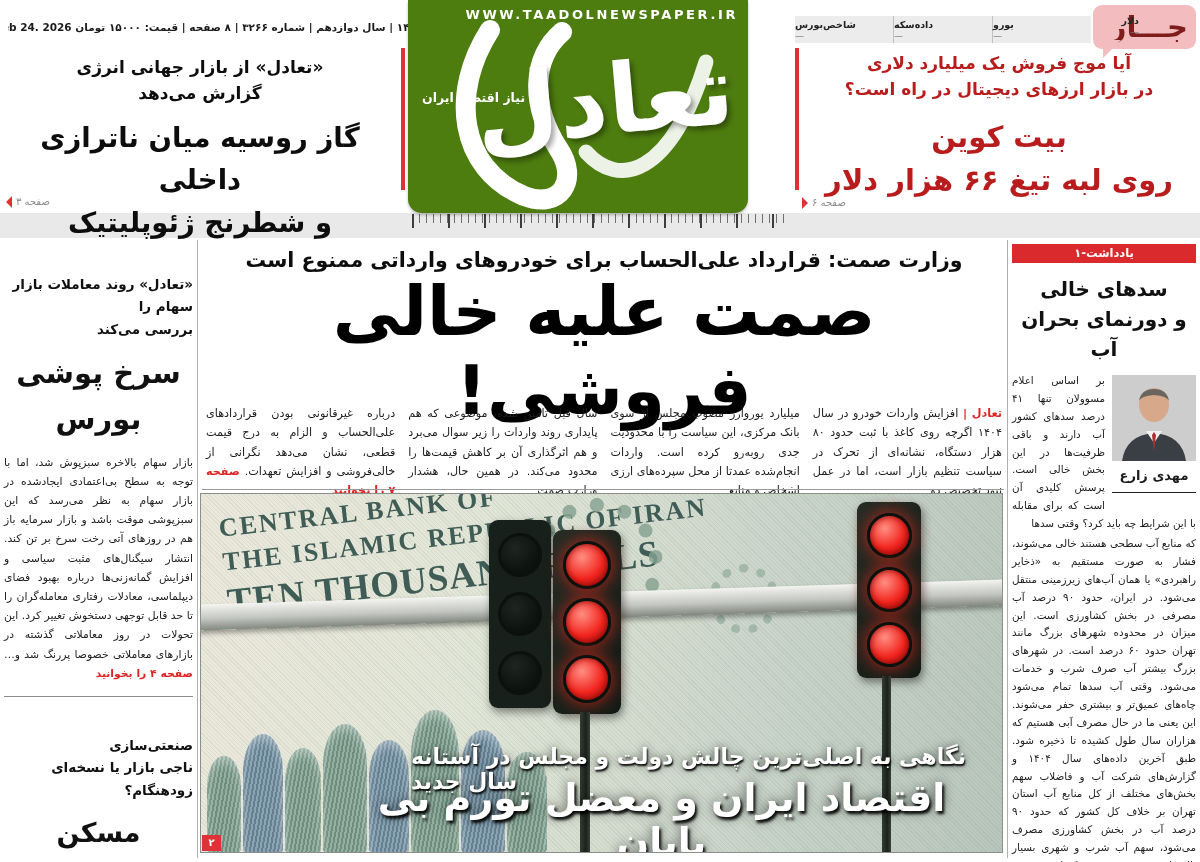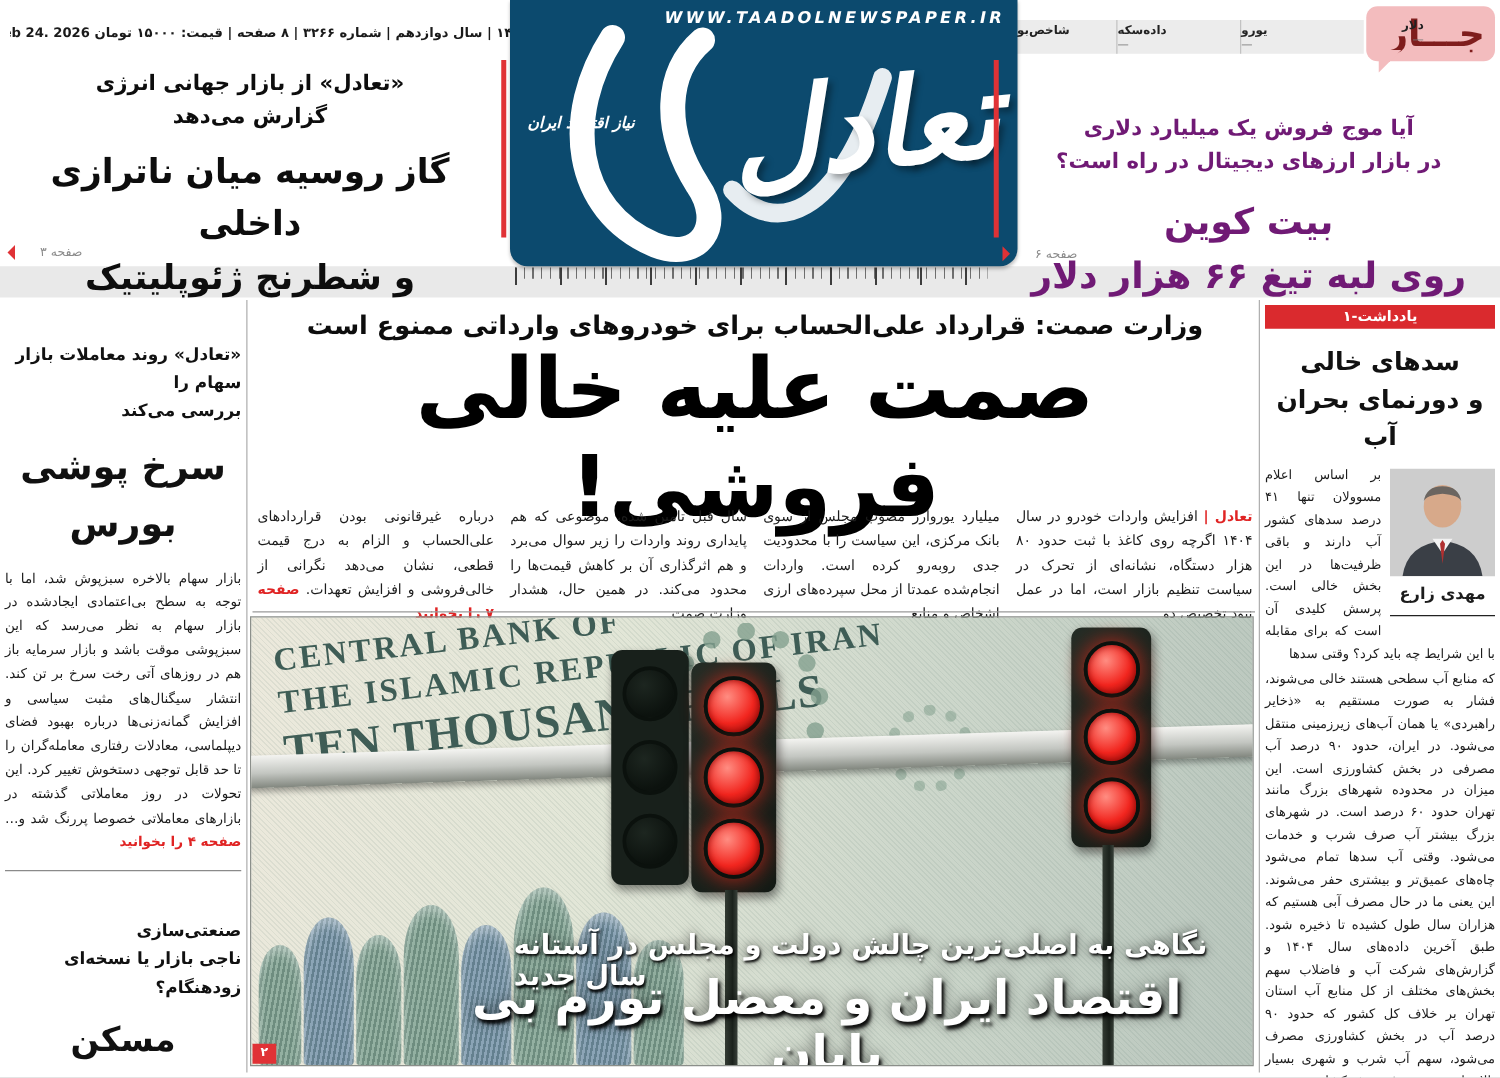--- a/index.html
+++ b/index.html
@@ -22,46 +22,46 @@
 
   .brand-bubble { position:absolute; left:1093px; top:5px; width:103px; height:44px; background:#f3bcbe;
                   border-radius:9px; z-index:3; }
   .brand-bubble::after { content:""; position:absolute; left:10px; bottom:-9px; border:9px solid transparent;
                   border-top-color:#f3bcbe; border-left-color:#f3bcbe; }
   .brand-text { position:absolute; right:8px; top:2px; font-size:29px; font-weight:900; color:#7f1d1d;
                 letter-spacing:1px; line-height:40px; direction:rtl; }
   .brand-bubble .mitem { position:absolute; left:8px; top:5px; width:38px; height:32px; }
 
   
-  .logo-box { position:absolute; left:408px; top:0; width:406px; height:213px; background:#0c4a6e;
-              border-radius:0 0 14px 14px; overflow:hidden; box-shadow:0 2px 3px rgba(0,0,0,.25);font-style:italic; }
+  .logo-box { position:absolute; left:408px; top:0; width:340px; height:213px; background:#4d7c0f;
+              border-radius:0 0 14px 14px; overflow:hidden; box-shadow:0 2px 3px rgba(0,0,0,.25); }
   .logo-url { position:absolute; top:7px; right:10px; left:10px; text-align:right; color:#fff;
               font-size:13px; font-weight:bold; letter-spacing:2.6px; }
   .logo-swoosh { position:absolute; left:0; top:0; }
   .logo-script { position:absolute; right:14px; top:34px; color:#fff; font-size:96px; font-weight:900;
                  direction:rtl; line-height:1.4; text-shadow:3px 4px 5px rgba(0,0,0,.35);
                  transform:rotate(-5deg); }
   .logo-tagline { position:absolute; left:14px; top:90px; color:#fff; font-size:12.5px; font-weight:bold;
                   direction:rtl; letter-spacing:1px; }
   .ruler { position:absolute; left:412px; top:214px; width:378px; height:14px;
            background-image:repeating-linear-gradient(90deg,#3d3d3d 0 2px,transparent 2px 36px),
                             repeating-linear-gradient(90deg,#6f6f6f 0 1px,transparent 1px 7px);
            background-size:100% 14px,100% 9px; background-repeat:no-repeat,no-repeat;
            background-position:top left,top left; }
   .red-div { position:absolute; top:48px; width:4px; height:142px; background:#e03236; }
   .red-div.l { left:401px; } .red-div.r { left:795px; }
 
   
   .tl-block { position:absolute; left:2px; top:54px; width:396px; text-align:center; direction:rtl; color:#0d0d0d; }
-  .tr-block { position:absolute; left:800px; top:50px; width:398px; text-align:center; direction:rtl; color:#701a75;margin-top:40px; }
+  .tr-block { position:absolute; left:800px; top:50px; width:398px; text-align:center; direction:rtl; color:#b91c1c; }
   .kicker17 { font-size:17px; font-weight:bold; line-height:1.55; }
   .title27 { font-size:27.5px; font-weight:900; line-height:1.55; margin-top:9px; }
   .title29 { font-size:29px; font-weight:900; line-height:1.5; margin-top:13px; }
 
-  .page-ref { position:absolute; font-size:10px; color:#8a8a8a; display:flex; align-items:center; gap:20px; }
+  .page-ref { position:absolute; font-size:10px; color:#8a8a8a; display:flex; align-items:flex-start; gap:4px; }
   .page-ref.ref-left { left:6px; top:196px; }
   .page-ref.ref-right { left:802px; top:197px; }
   .tri { width:0; height:0; border:6px solid transparent; display:inline-block; }
   .tri-left { border-right-color:#e03236; border-left-width:0; }
   .tri-right { border-left-color:#e03236; border-right-width:0; }
 
   
   .vrule { position:absolute; top:240px; height:618px; width:1px; background:#b0b0b0; }
   .vrule.v1 { left:197px; } .vrule.v2 { left:1007px; }
 

